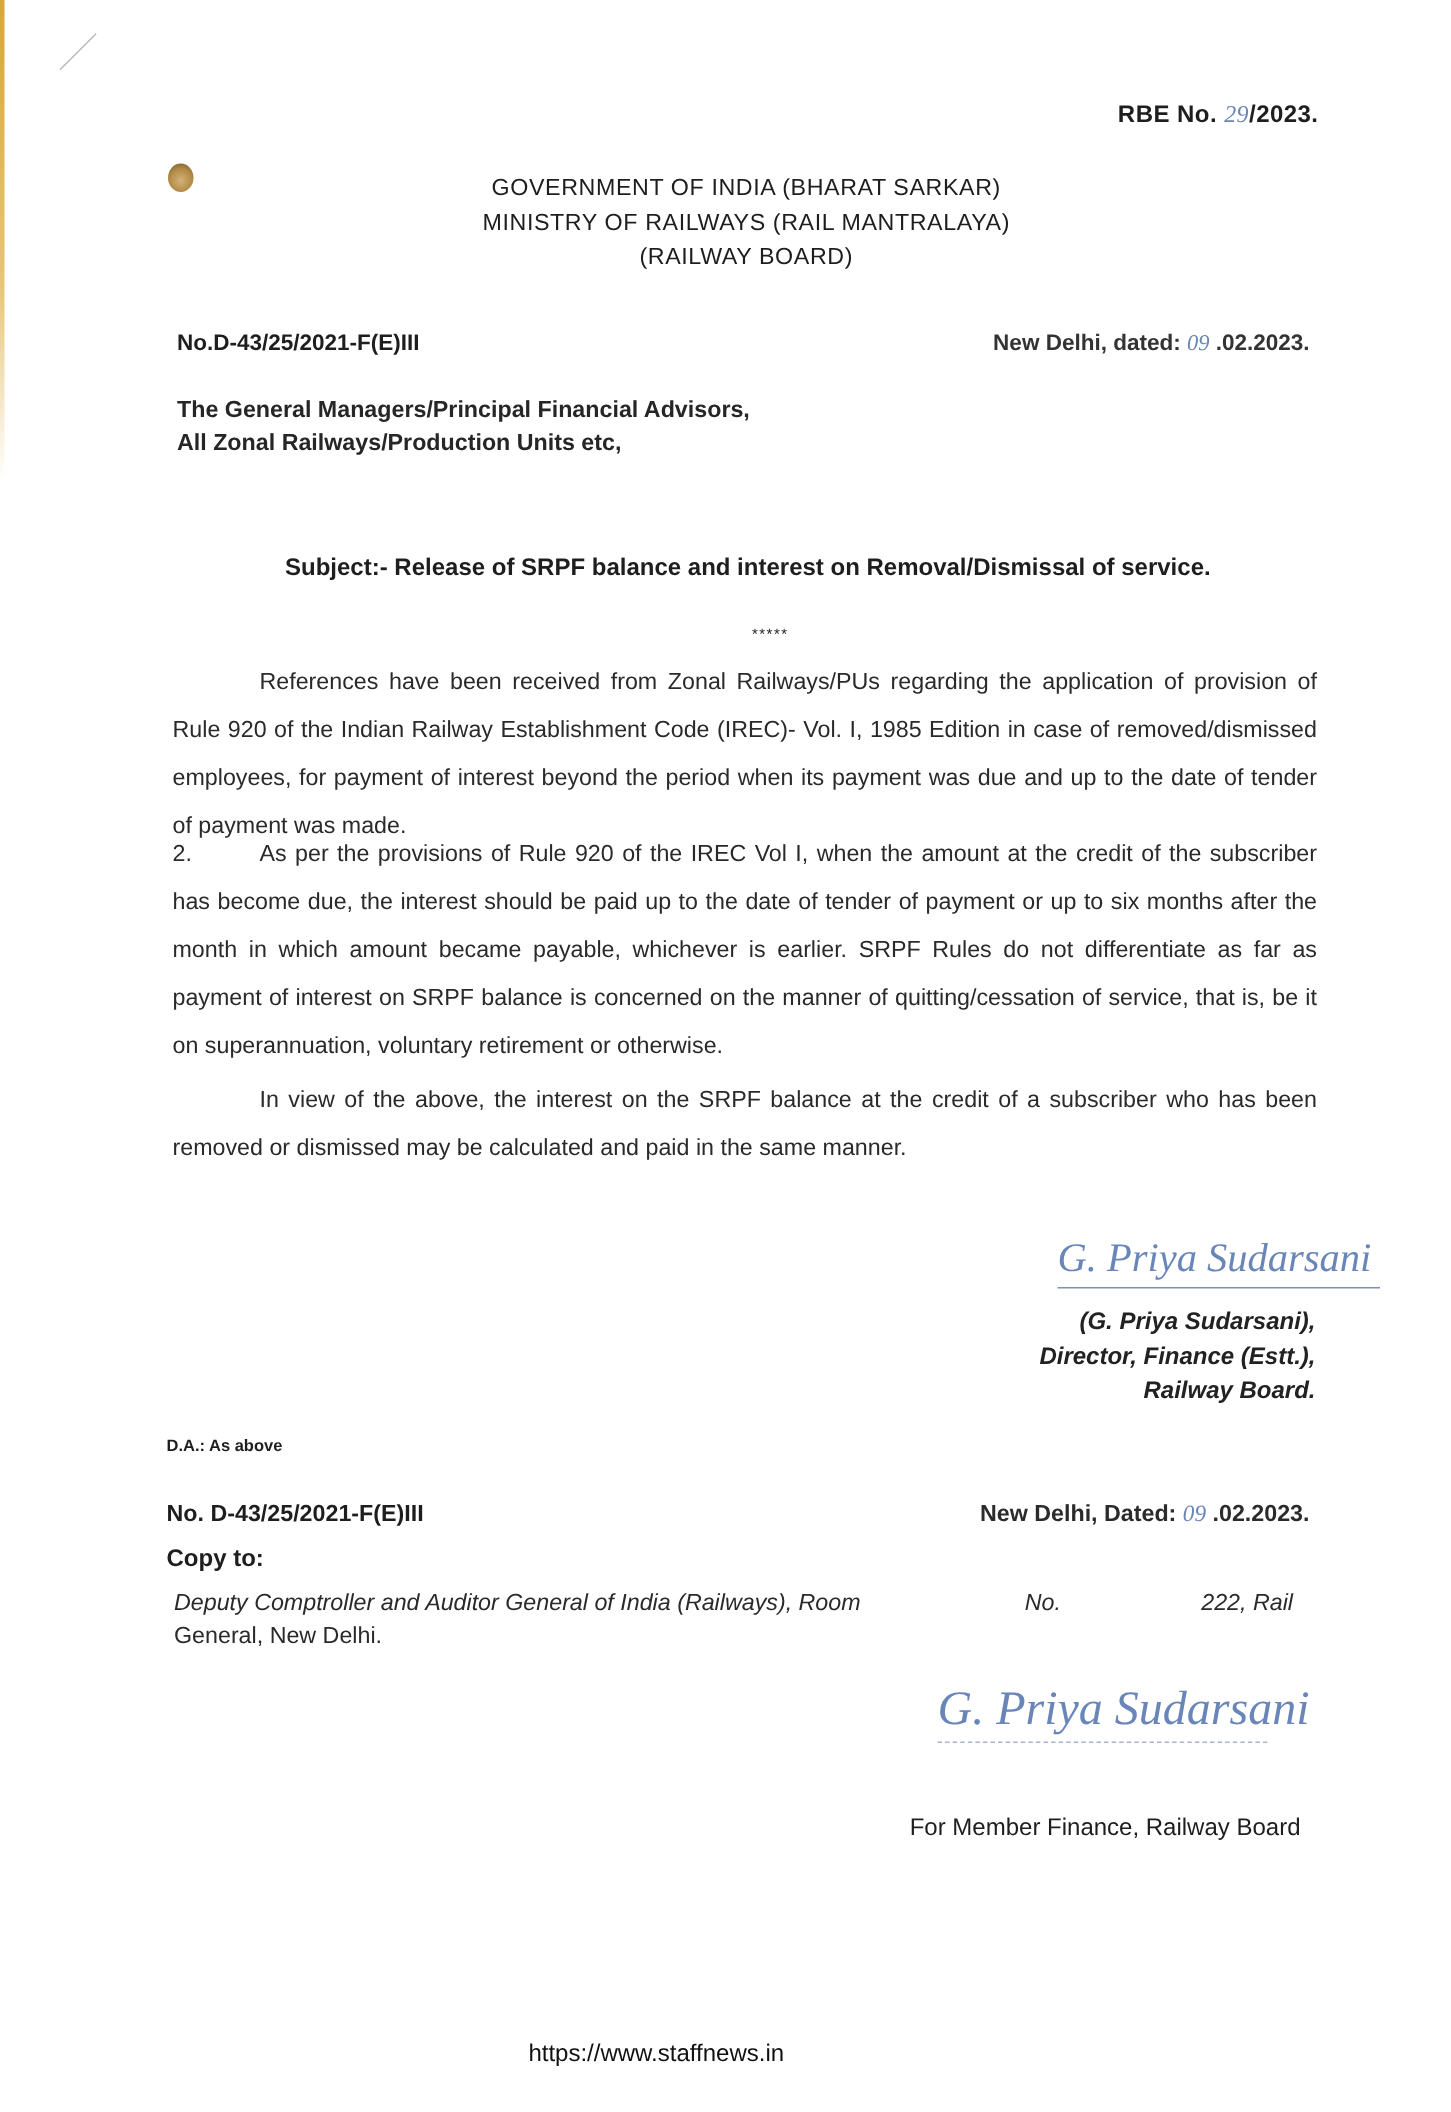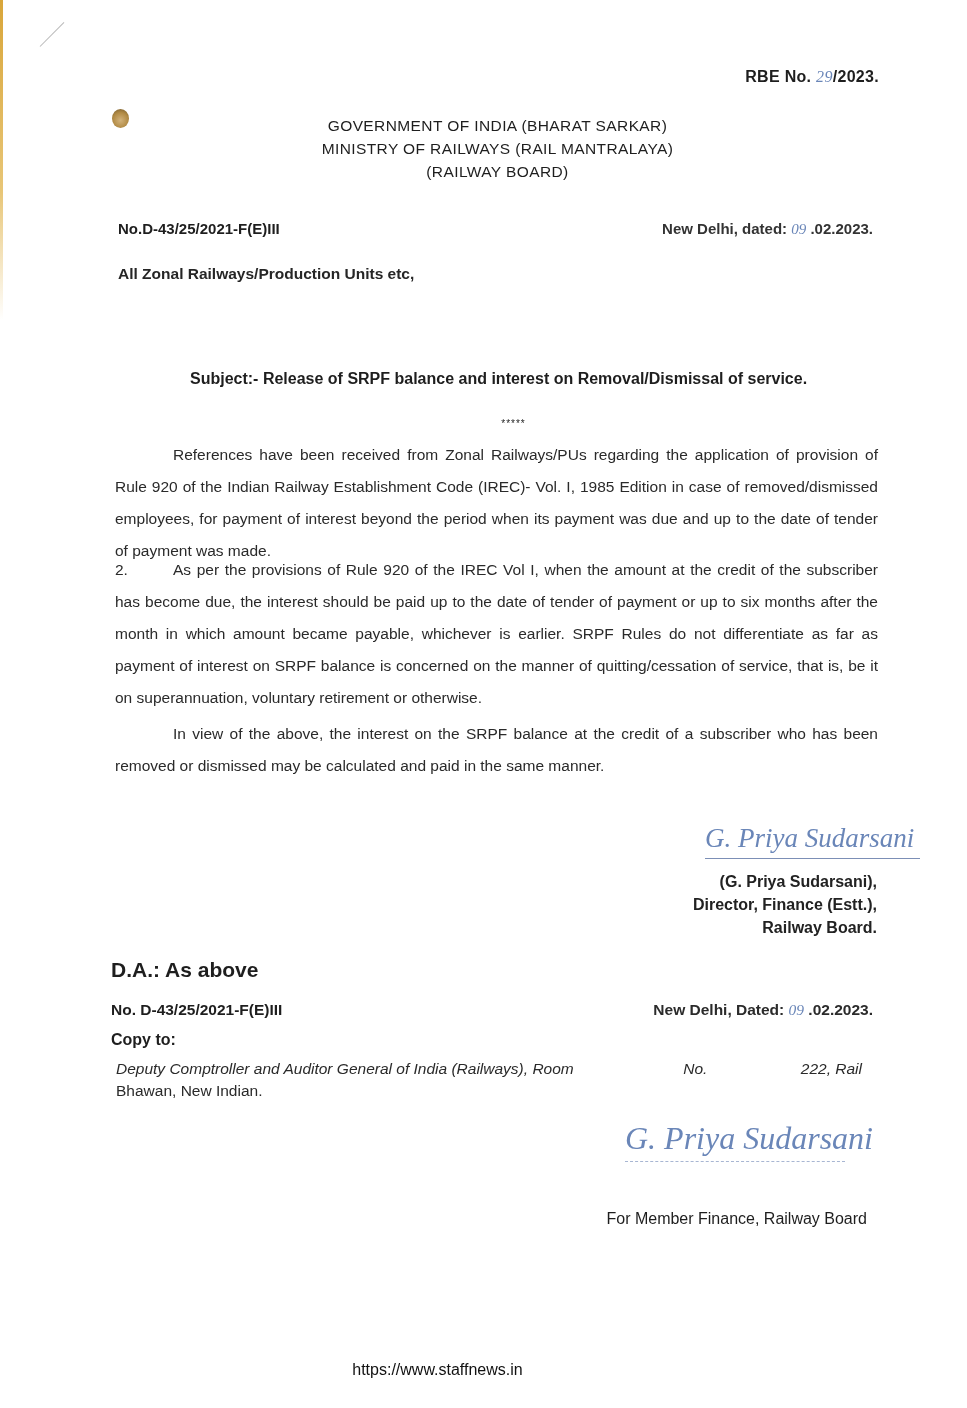--- a/index.html
+++ b/index.html
@@ -30,22 +30,22 @@
   .ref-right { right: 94px; top: 220px; font-size: 15px; font-weight: bold; color: #333; }
   .addr { left: 118px; top: 263px; font-size: 15.5px; line-height: 22px; font-weight: bold; color: #262626; }
   .subject { left: 190px; top: 366px; width: 688px; font-size: 16px; line-height: 26px; font-weight: bold; white-space: normal; text-align: justify; text-align-last: left; }
   .stars { left: 0; width: 967px; text-align: center; top: 418px; font-size: 10px; letter-spacing: 1px; padding-left: 30px; }
   .para { left: 115px; width: 763px; font-size: 15.5px; line-height: 32px; white-space: normal; text-align: justify; color: #2a2a2a; }
   .para .indent { display: inline-block; width: 58px; }
   .p1 { top: 439px; }
   .p2 { top: 554px; }
   .p3 { top: 718px; }
   .sig1 { left: 705px; top: 818px; font-size: 27px; width: 215px; border-bottom: 1px solid #7c8fb6; height: 40px; line-height: 40px; }
-  .signer { right: 90px; top: 870px; text-align: right; font-size: 16px; line-height: 23px; font-weight: bold; color: #222; }
-  .da { left: 111px; top: 958px; font-size: 21px; font-weight: bold; }
+  .signer { right: 90px; top: 870px; text-align: right; font-size: 16px; line-height: 23px; font-weight: bold; color: #222; font-style: italic; }
+  .da { left: 111px; top: 958px; font-size: 11px; font-weight: bold; }
   .no2 { left: 111px; top: 1001px; font-size: 15.5px; font-weight: bold; text-align: center; }
   .date2 { right: 94px; top: 1001px; font-size: 15.5px; font-weight: bold; color: #2b2b2b; }
   .copyto { left: 111px; top: 1031px; font-size: 16px; font-weight: bold; }
   .copy-body { left: 116px; top: 1058px; width: 746px; font-size: 15.5px; line-height: 22px; white-space: normal; color: #2a2a2a; }
   .copy-line1 { display: flex; justify-content: space-between; font-style: italic; }
   .copy-line1 .gap-a { margin-left: 38px; }
   .copy-line1 .gap-b { margin-left: 22px; }
   .sig2 { left: 625px; top: 1115px; font-size: 32px; width: 220px; height: 46px; line-height: 46px; border-bottom: 1px dashed #a8b6d2; }
   .for-member { right: 100px; top: 1210px; font-size: 16px; font-weight: normal; }
   .footer { left: 0; width: 875px; top: 1361px; text-align: center; font-size: 16px; color: #111; }
@@ -66,20 +66,21 @@
   <div>MINISTRY OF RAILWAYS (RAIL MANTRALAYA)</div>
   <div>(RAILWAY BOARD)</div>
 </div>
 
 <div class="abs ref-left">No.D-43/25/2021-F(E)III</div>
 <div class="abs ref-right">
   <span>New Delhi, dated: </span><span class="hand">09</span><span> .02.2023.</span>
 </div>
 
 <div class="abs addr">
+  <div>The General Managers/Principal Financial Advisors,</div>
   <div>All Zonal Railways/Production Units etc,</div>
 </div>
 
 <div class="abs subject">Subject:- Release of SRPF balance and interest on Removal/Dismissal of service.</div>
 <div class="abs stars">*****</div>
 
 <div class="abs para p1">
   <span class="indent"></span><span>References have been received from Zonal Railways/PUs regarding the application of provision of Rule 920 of the Indian Railway Establishment Code (IREC)- Vol. I, 1985 Edition in case of removed/dismissed employees, for payment of interest beyond the period when its payment was due and up to the date of tender of payment was made.</span>
 </div>
 
@@ -107,19 +108,19 @@
 </div>
 
 <div class="abs copyto">Copy to:</div>
 
 <div class="abs copy-body">
   <div class="copy-line1">
     <span>Deputy Comptroller and Auditor General of India (Railways), Room</span>
     <span class="gap-a">No.</span>
     <span class="gap-b">222, Rail</span>
   </div>
-  <div>Bhawan, New Indian.</div>
+  <div>General, New Delhi.</div>
 </div>
 
 <div class="abs sig2 hand">G. Priya Sudarsani</div>
 <div class="abs for-member">For Member Finance, Railway Board</div>
 
 <div class="abs footer">https://www.staffnews.in</div>
 
 </body></html>

